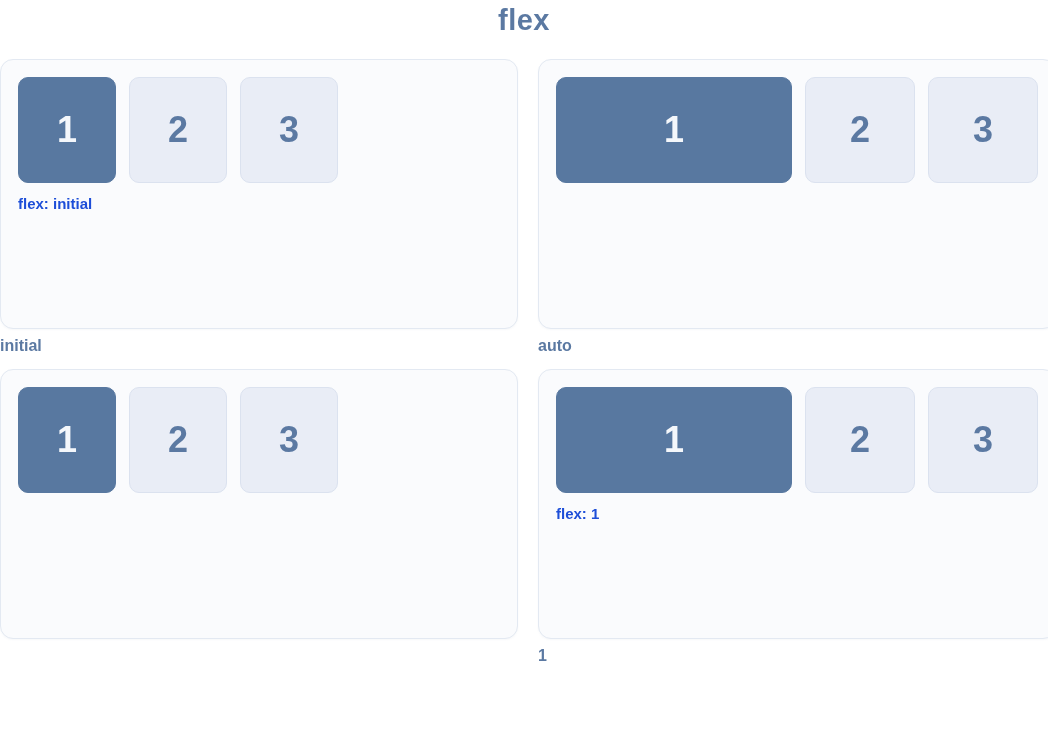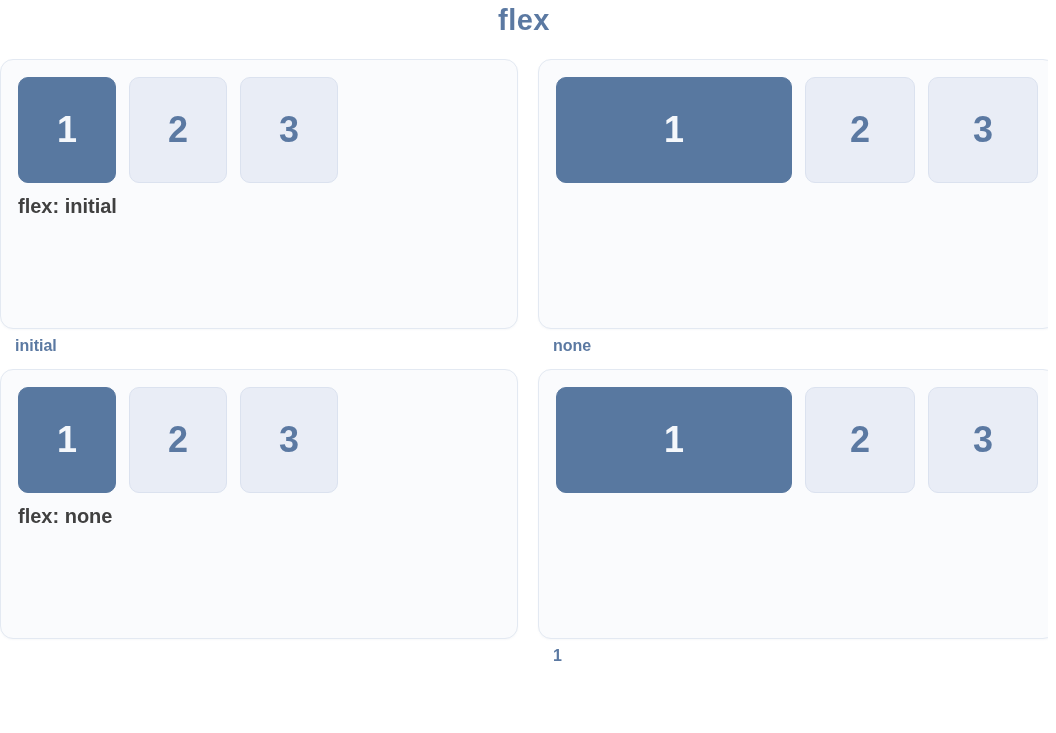--- a/index.html
+++ b/index.html
@@ -62,33 +62,32 @@
   .box-primary {
     background: var(--box-primary, #5878a0);
     border: 1px solid var(--box-primary, #5878a0);
     color: #f4f7fb;
   }
   .variant-fixed .box { width: 98px; flex: none; }
   .variant-grow .box { width: 110px; flex: none; }
   .variant-grow .box-primary { flex: 1 1 auto; width: auto; }
   .panel-caption {
     margin-top: 12px;
-    font-size: 20px;
+    font-size: 15px;
     font-weight: 600;
-    color: #404040;
+    color: #1d4ed8;
   }
   .cell-label {
     margin-top: 7px;
     margin-bottom: 13px;
     height: 20px;
     font-size: 16px;
     line-height: 20px;
     font-weight: 700;
     color: var(--accent, #5b79a2);
-    padding-left: 15px;
   }
 </style>
 </head>
 <body>
 
 <div class="page">
 
   <h1 class="page-title">flex</h1>
 
   <div class="demo-grid">
@@ -106,39 +105,39 @@
     </div>
 
     <div class="demo-cell">
       <div class="panel variant-grow">
         <div class="flex-row">
           <div class="box box-primary">1</div>
           <div class="box">2</div>
           <div class="box">3</div>
         </div>
       </div>
-      <div class="cell-label">none</div>
+      <div class="cell-label">auto</div>
     </div>
 
     <div class="demo-cell">
       <div class="panel variant-fixed">
         <div class="flex-row">
           <div class="box box-primary">1</div>
           <div class="box">2</div>
           <div class="box">3</div>
         </div>
-        <div class="panel-caption">flex: none</div>
       </div>
     </div>
 
     <div class="demo-cell">
       <div class="panel variant-grow">
         <div class="flex-row">
           <div class="box box-primary">1</div>
           <div class="box">2</div>
           <div class="box">3</div>
         </div>
+        <div class="panel-caption">flex: 1</div>
       </div>
       <div class="cell-label">1</div>
     </div>
 
   </div>
 </div>
 
 </body></html>

